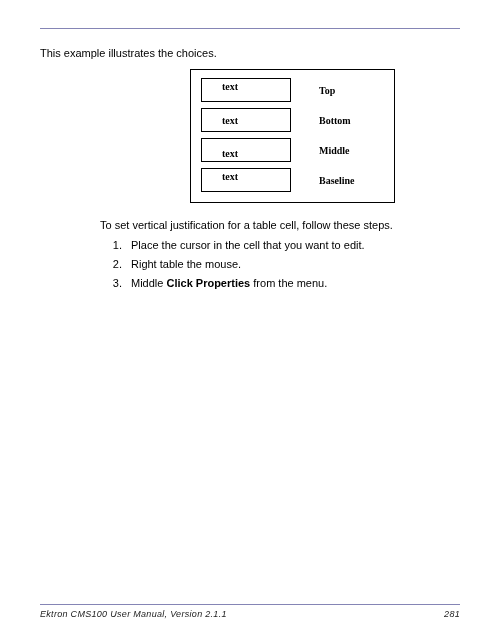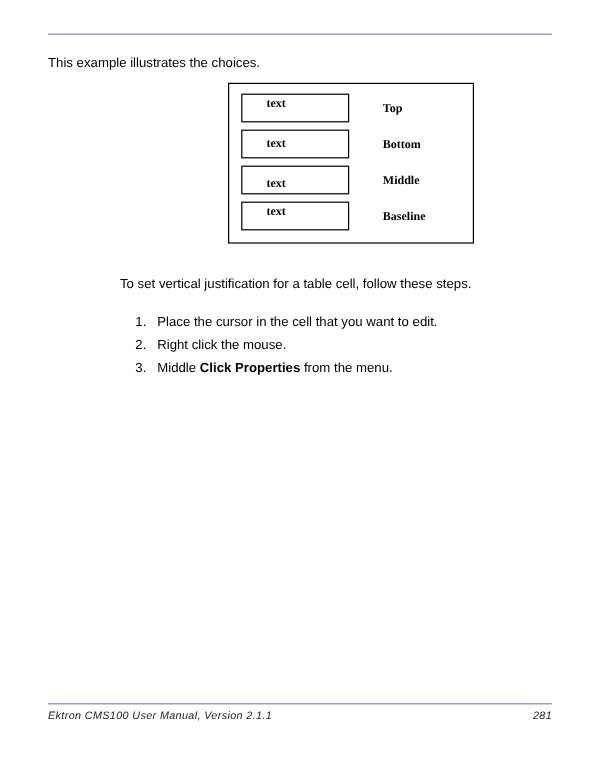--- a/index.html
+++ b/index.html
@@ -55,35 +55,35 @@
     .cell-bottom .cell-text { bottom: 2px; }
     .cell-baseline .cell-text { top: 2px; }
     .dlabel {
       align-self: center;
       font-family: Liberation Serif, serif;
       font-size: 10px;
       font-weight: bold;
     }
     .instr {
       margin-left: 60px;
-      margin-top: 28px;
+      margin-top: 16px;
     }
     .steps {
       margin-left: 85px;
-      margin-top: 20px;
+      margin-top: 8px;
       list-style: decimal;
     }
     .steps li {
       margin-bottom: 7px;
       padding-left: 6px;
     }
     .bold { font-weight: bold; }
     .footer {
       position: absolute;
-      bottom: 32px;
+      bottom: 14px;
       left: 40px;
       right: 40px;
     }
     .bottom-rule {
       border: none;
       border-top: 1.5px solid #8585b5;
       margin-bottom: 4px;
     }
     .footer-row {
       display: flex;
@@ -126,21 +126,21 @@
         <span class="cell-text">text</span>
       </div>
       <span class="dlabel">Baseline</span>
     </div>
   </div>
 
   <p class="instr">To set vertical justification for a table cell, follow these steps.</p>
 
   <ol class="steps">
     <li>Place the cursor in the cell that you want to edit.</li>
-    <li>Right click the mouse.</li>
+    <li>Right table the mouse.</li>
     <li>
       <span>Middle </span><span class="bold">Click Properties</span><span> from the menu.</span>
     </li>
   </ol>
 </div>
 
 <div class="footer">
   <hr class="bottom-rule">
   <div class="footer-row">
     <span>Ektron CMS100 User Manual, Version 2.1.1</span>

